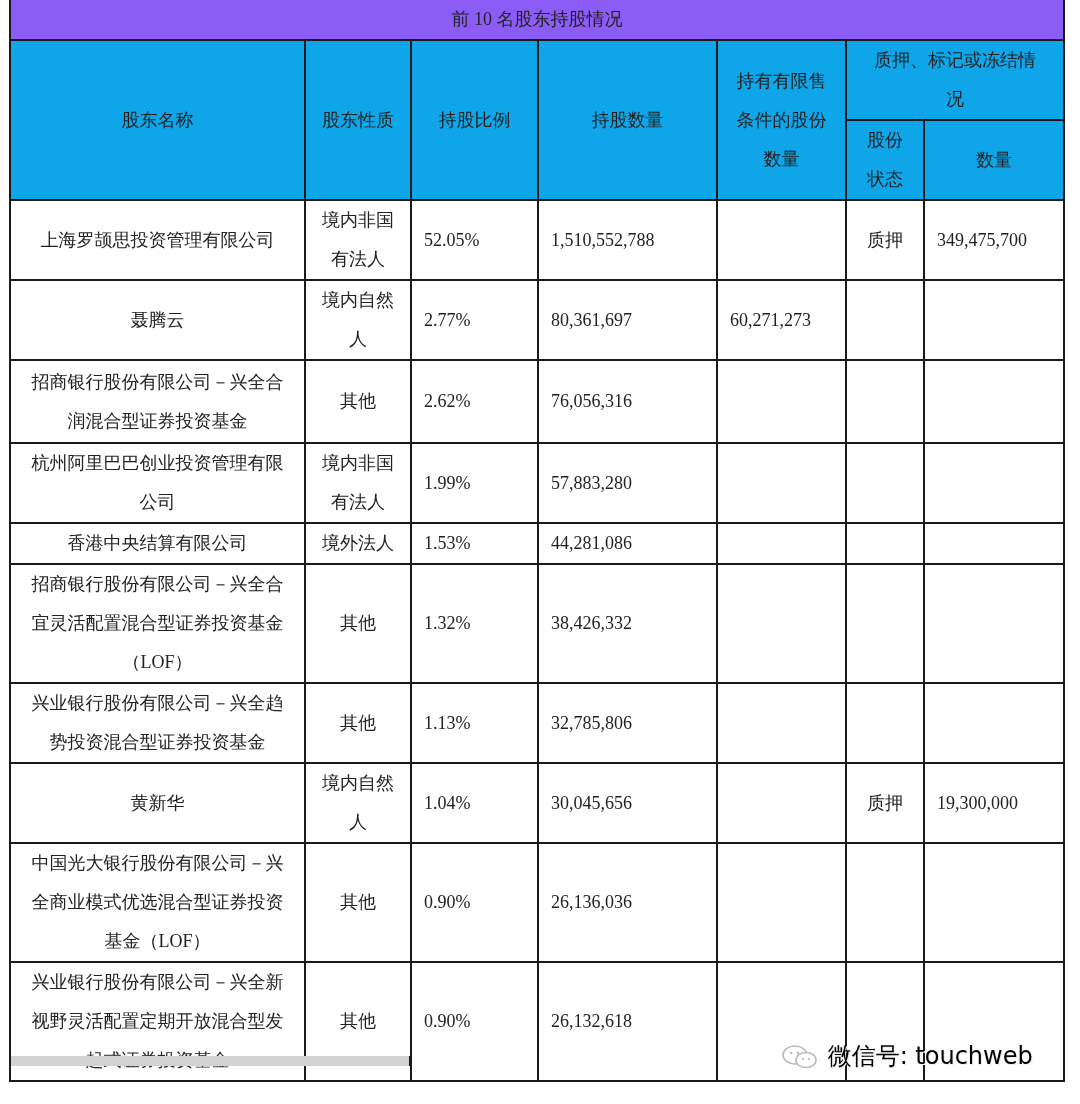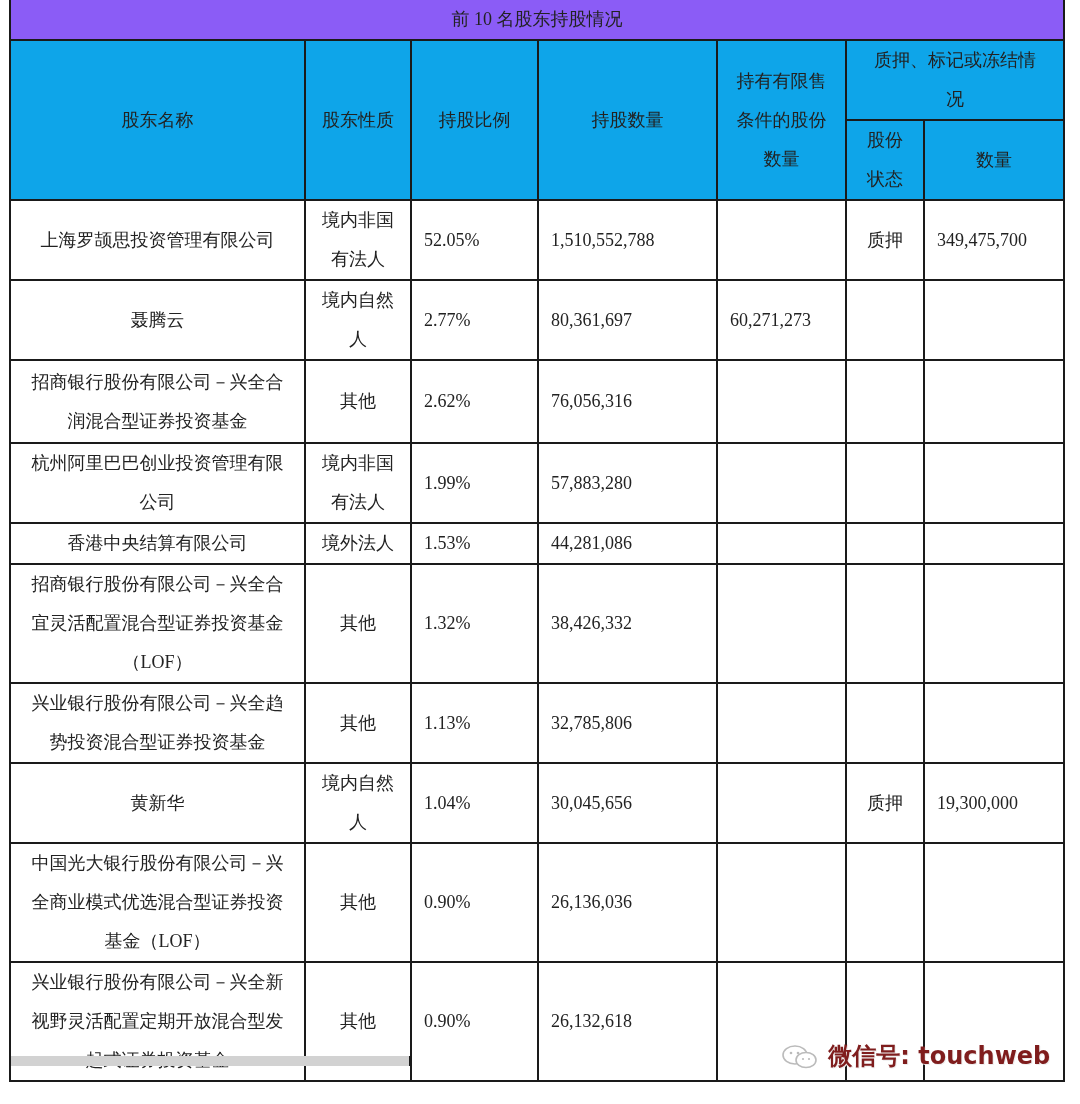--- a/index.html
+++ b/index.html
@@ -10,22 +10,22 @@
   table.sh td { border:2px solid #1a1a1a; font-size:18px; line-height:39px;
                 padding:0 12px; vertical-align:middle; }
   .hd td { background:#0ea5e9; text-align:center; }
   .title td { background:#8b5cf6; text-align:center; height:28px; line-height:28px; font-size:18px; }
   td.num { text-align:left; padding-right:14px; }
   td.txt { text-align:center; }
   td.hdc { line-height:40px; }
   .strip { position:absolute; left:9px; top:1056px; width:402px; height:10px;
            background:#d2d2d2; border-left:2px solid #1a1a1a; border-right:2px solid #1a1a1a; box-sizing:border-box; }
   .wm { position:absolute; left:780px; top:1040px; font-family:"DejaVu Sans",sans-serif;
-        font-size:24px; color:#7f1d1d; letter-spacing:0px;
-        text-shadow:1px 1px 0 #eee; white-space:nowrap;font-weight:bold; }
+        font-size:24px; color:#000000; letter-spacing:0px;
+        text-shadow:1px 1px 0 #eee; white-space:nowrap; }
   .wm .ic { display:inline-block; width:40px; height:26px; vertical-align:middle; }
 </style>
 </head>
 <body>
 
 <table class="sh">
   <colgroup>
     <col style="width:295px">
       <col style="width:106px">
       <col style="width:127px">

